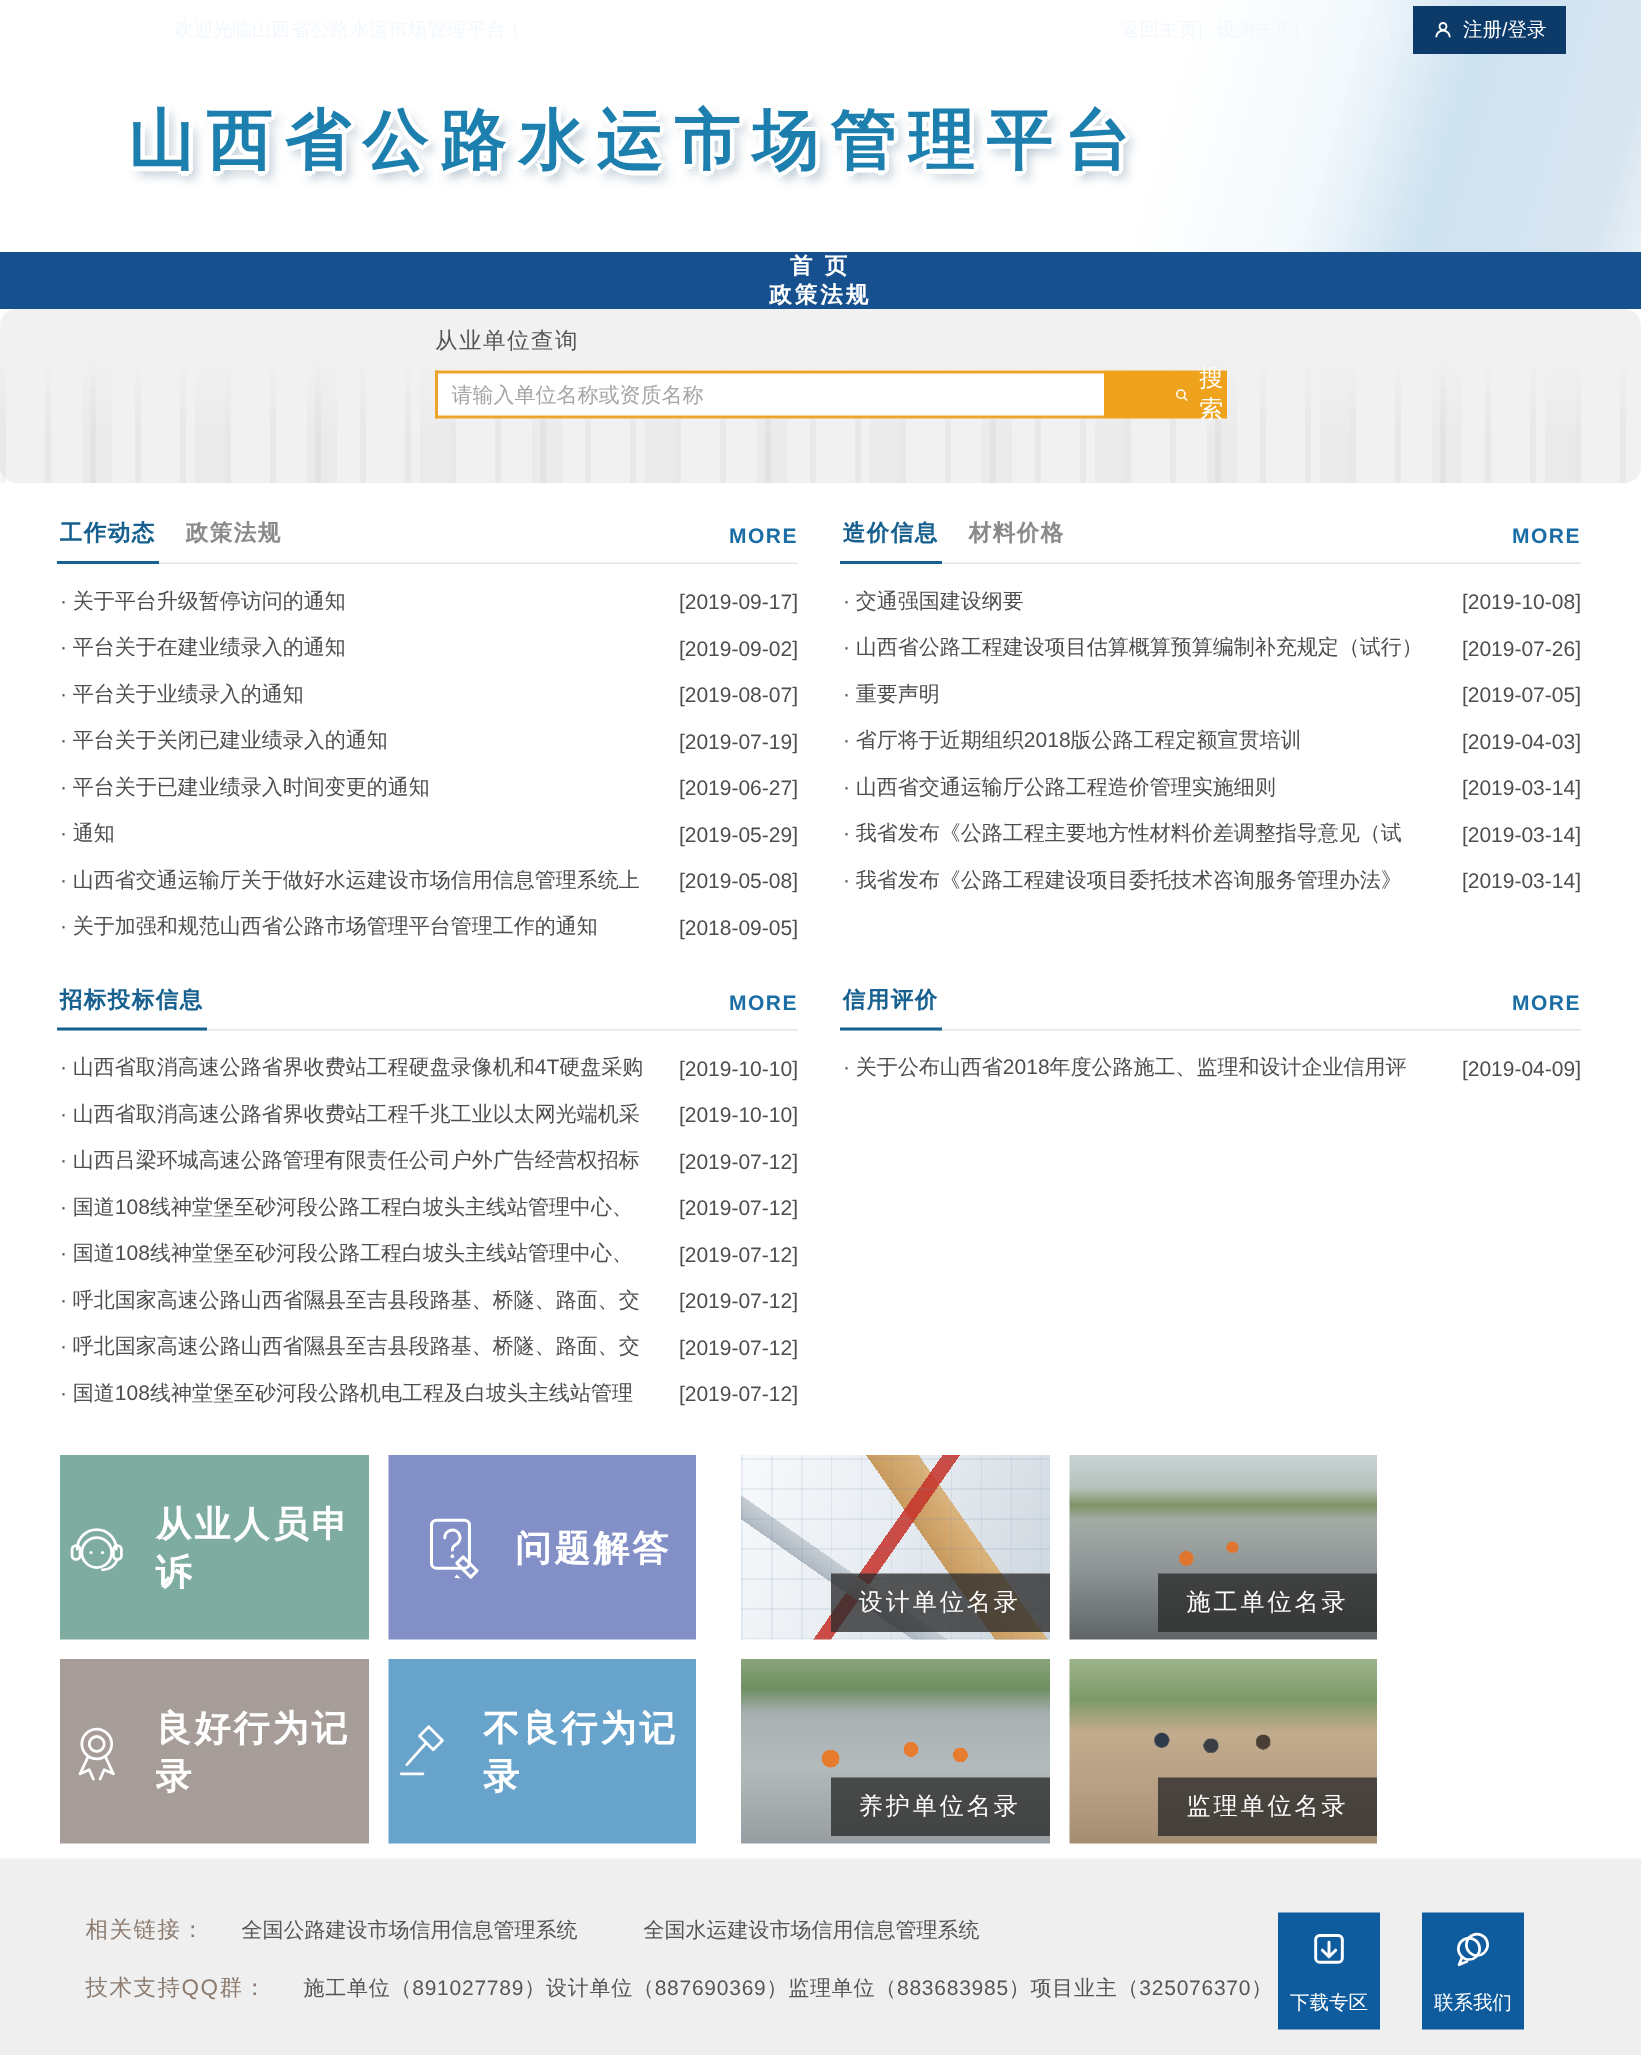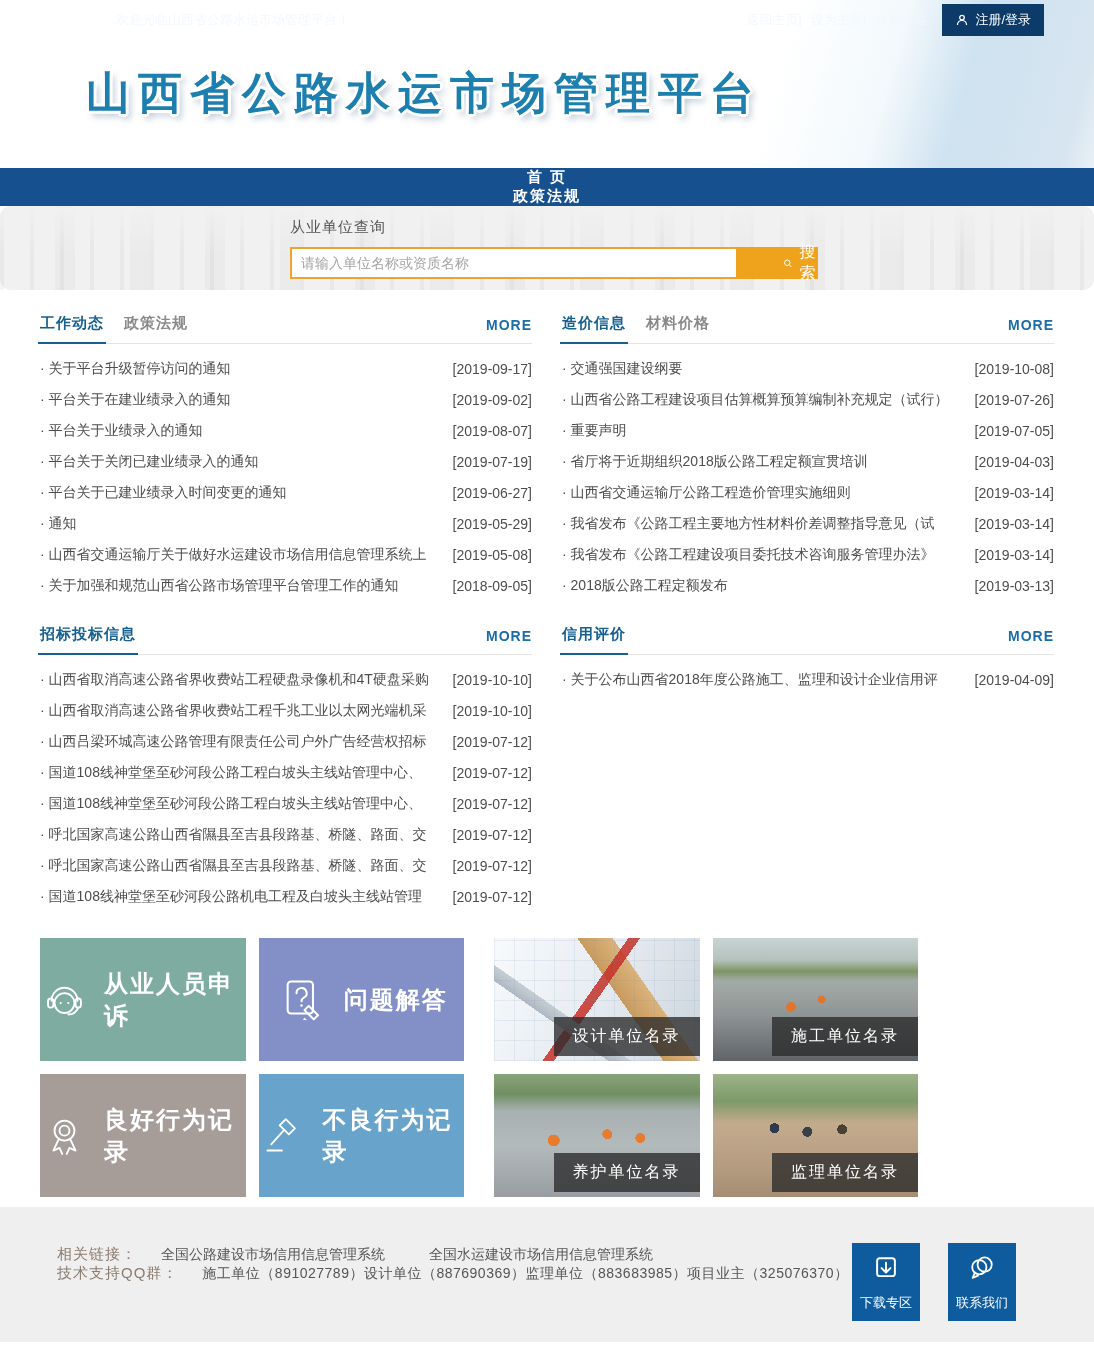--- a/index.html
+++ b/index.html
@@ -69,21 +69,21 @@
     flex-direction: column;
   }
   .nav-item {
     width: 138px; text-align: center;
     color: #fff; font-size: 15px; font-weight: bold; letter-spacing: 2px;
     cursor: pointer;
   }
 
   
   .search-band {
-    height: 84px;
+    height: 116px;
     background: #f1f1f1;
     position: relative;
     border-radius: 11px;
   }
   .search-band::before {
     content: "";
     position: absolute; left: 0; right: 0; bottom: 0; height: 86px;
     background:
       repeating-linear-gradient(90deg, rgba(140,140,140,.16) 0 4px, transparent 4px 30px),
       repeating-linear-gradient(90deg, transparent 0 55px, rgba(150,150,150,.12) 55px 75px);
@@ -193,21 +193,21 @@
 
   
   .footer {
     margin-top: 10px;
     height: 135px;
     background: #efefef;
     position: relative;
     padding: 38px 0 0 57px;
   }
   .f-row { display: flex; align-items: center; font-size: 14px; color: #555; }
-  .f-row + .f-row { }
+  .f-row + .f-row { margin-top: 20px; }
   .f-label { color: #8c7b6e; font-size: 15px; letter-spacing: 1px; margin-right: 24px; }
   .f-link { color: #555; margin-right: 44px; cursor: pointer; }
   .f-qq { color: #555; letter-spacing: .5px; }
   .f-btns { position: absolute; top: 36px; right: 78px; display: flex; gap: 28px; }
   .f-btn {
     width: 68px; height: 78px;
     background: #0e5b9d; color: #fff;
     display: flex; flex-direction: column; align-items: center; justify-content: center; gap: 9px;
     font-size: 13px; cursor: pointer;
   }
@@ -340,24 +340,20 @@
             <span class="title">山西省交通运输厅公路工程造价管理实施细则</span>
             <span class="date">[2019-03-14]</span>
           </li>
         <li>
             <span class="title">我省发布《公路工程主要地方性材料价差调整指导意见（试</span>
             <span class="date">[2019-03-14]</span>
           </li>
         <li>
             <span class="title">我省发布《公路工程建设项目委托技术咨询服务管理办法》</span>
             <span class="date">[2019-03-14]</span>
-          </li>
-        <li>
-            <span class="title">2018版公路工程定额发布</span>
-            <span class="date">[2019-03-13]</span>
           </li>
       </ul>
     </div>
   </div>
 
   <div class="cols">
     <div class="col">
       <div class="sec-header">
         <span class="tab active">招标投标信息</span>
         <span class="more">MORE</span>

